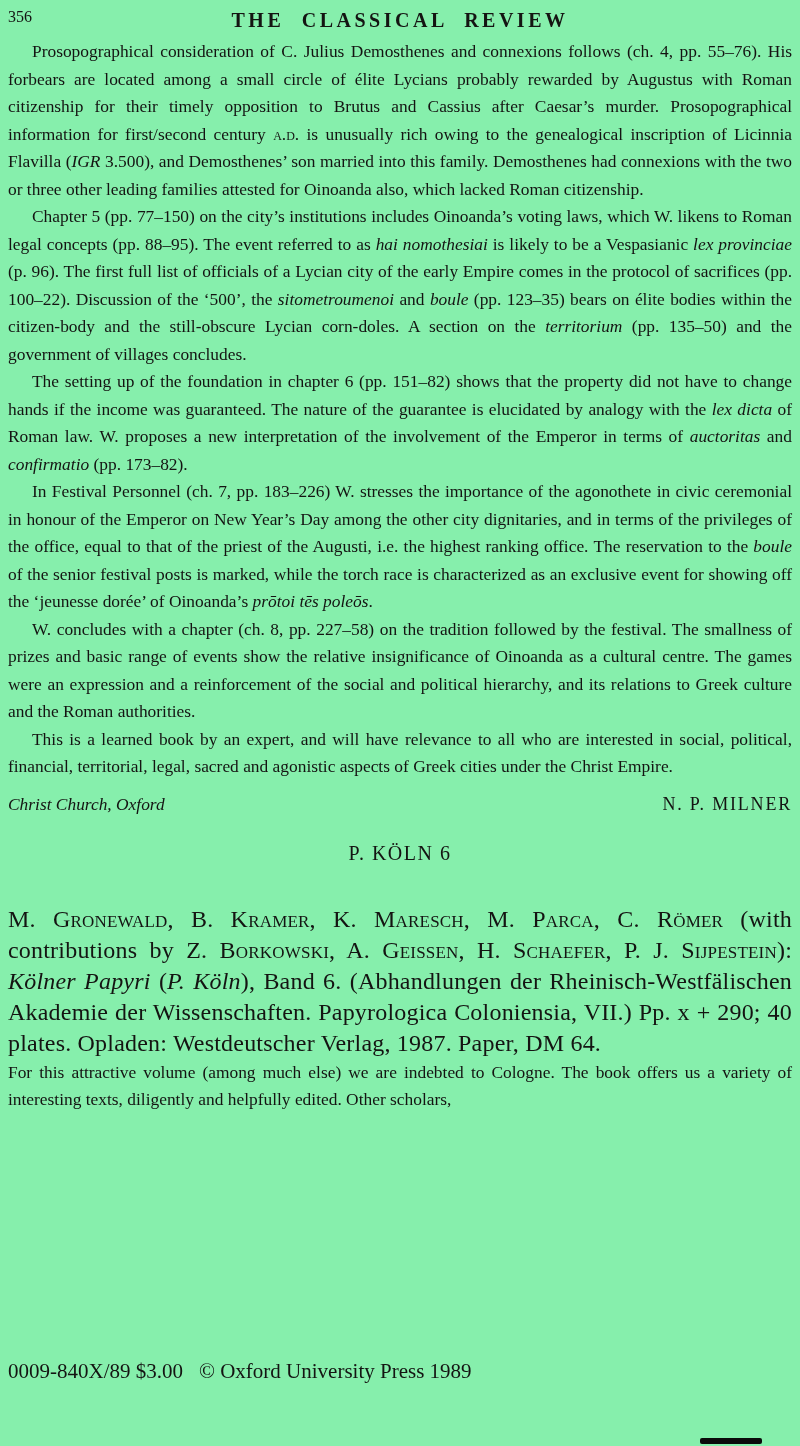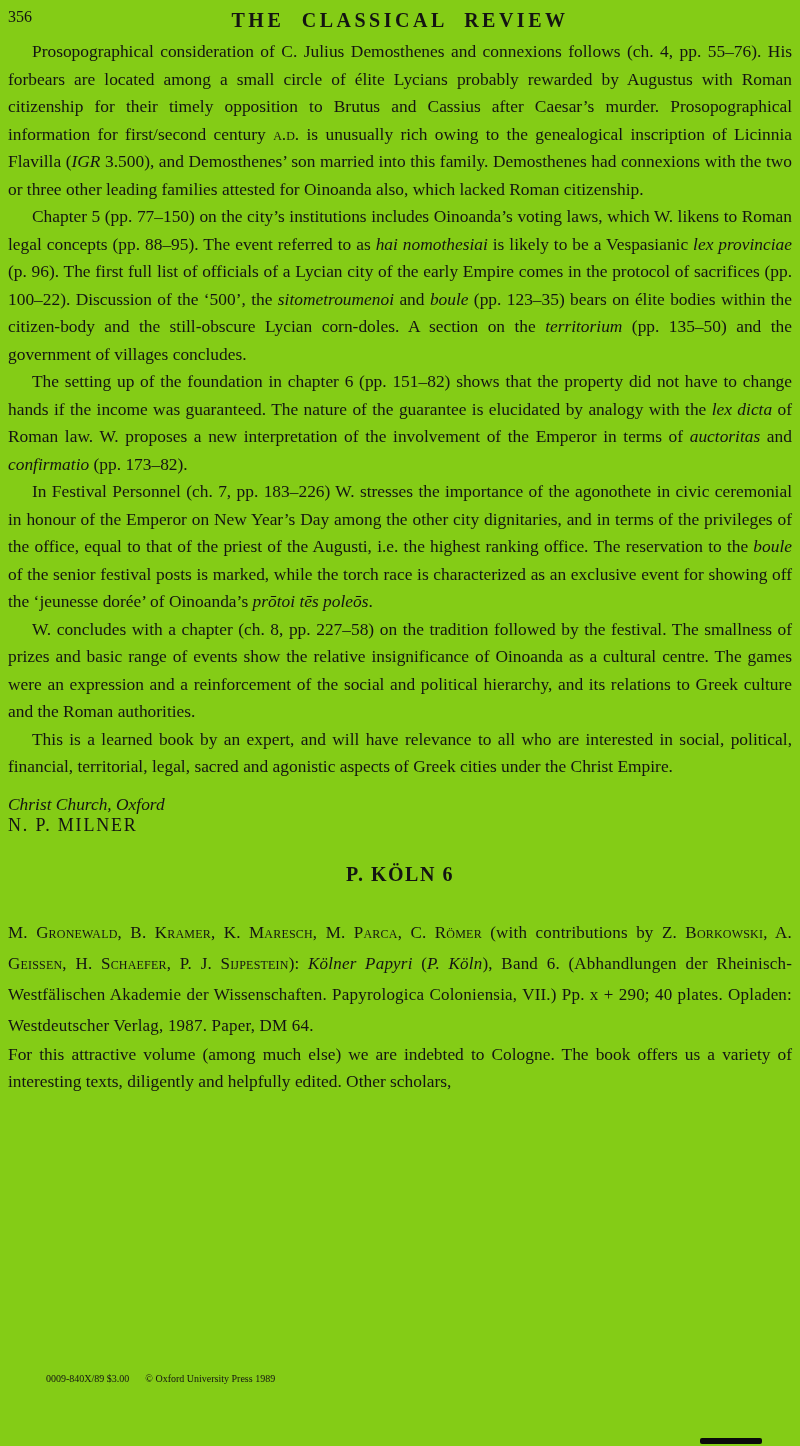--- a/index.html
+++ b/index.html
@@ -6,21 +6,21 @@
   html, body { background: #e9e9e6; }
   body {
     width: 800px;
     font-family: "Liberation Serif", serif;
     color: #141412;
   }
   .page {
     position: relative;
     width: 800px;
     height: 1446px;
-    background: #84cc16;
+    background: #86efac;
     padding: 6px 8px 0 8px;
     overflow: hidden;
   }
   .page-header {
     position: relative;
     height: 26px;
     margin-bottom: 6px;
   }
   .page-number {
     position: absolute;
@@ -41,48 +41,46 @@
     font-size: 17.4px;
     line-height: 27.5px;
     text-align: justify;
   }
   .indent { text-indent: 24px; }
   .italic { font-style: italic; }
   .smallcaps { font-variant: small-caps; font-family: Liberation Serif, serif; }
   .signature-row {
     display: flex;
     justify-content: space-between;
-    align-items: flex-start;
+    align-items: center;
     margin-top: 13px;
     font-size: 17.4px;
-    flex-direction: column;
   }
   .signature-place { font-style: italic; }
   .signature-name { letter-spacing: 1.8px; font-size: 18px; }
   .review-heading {
     text-align: center;
-    font-weight: bold;
+    font-weight: normal;
     font-size: 20px;
     letter-spacing: 1.5px;
     margin-top: 27px;
   }
   .citation {
-    margin-top: 31px;
-    font-size: 17px;
+    margin-top: 39px;
+    font-size: 24px;
     line-height: 31px;
     text-align: justify;
     letter-spacing: 0.2px;
   }
   .review2-open { margin-top: 0; }
   .page-footer {
     position: absolute;
     left: 8px;
     bottom: 62px;
-    font-size: 10px;
-    margin-left: 38px;
+    font-size: 21px;
   }
   .copyright-text { margin-left: 16px; }
   .scan-mark {
     position: absolute;
     right: 38px;
     bottom: 2px;
     width: 62px;
     height: 6px;
     background: #0a0a0a;
     border-radius: 2px;

